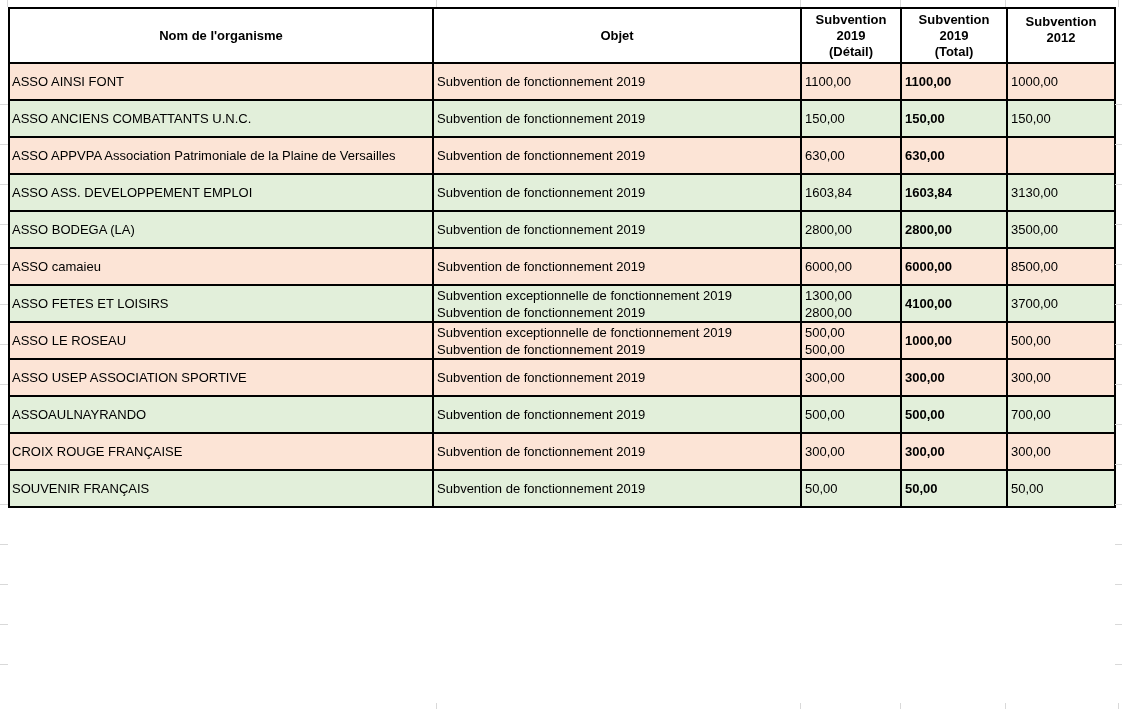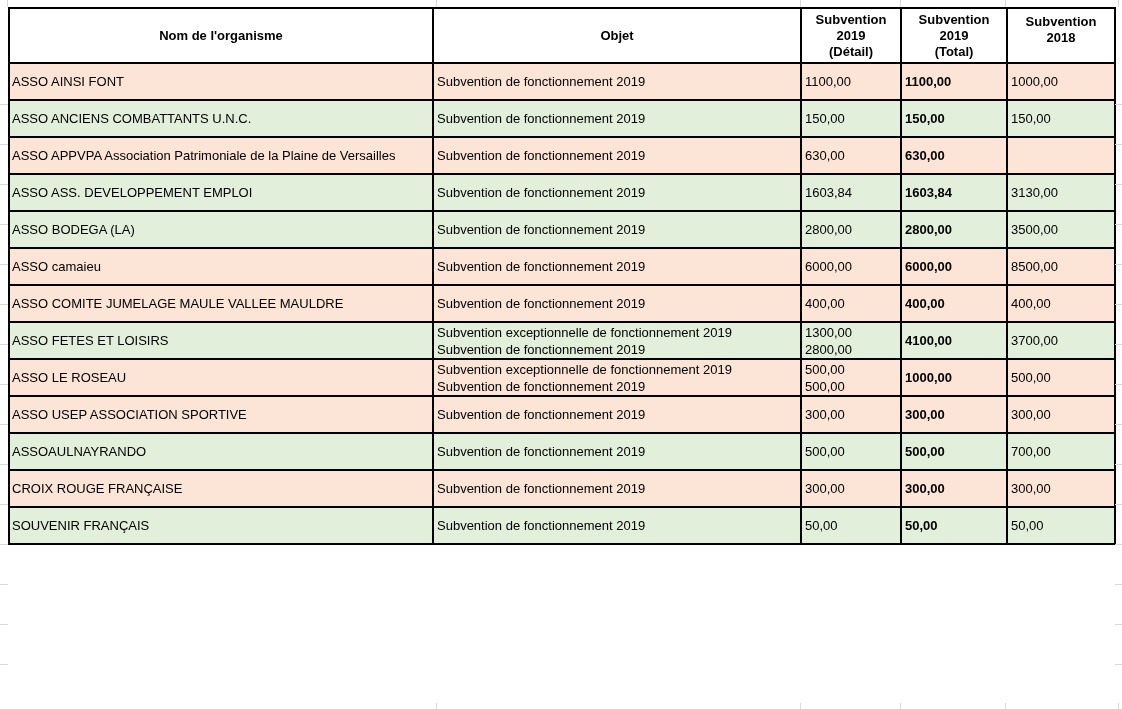--- a/index.html
+++ b/index.html
@@ -54,21 +54,21 @@
           <div>2019</div>
           <div>(Détail)</div>
         </th>
         <th>
           <div>Subvention</div>
           <div>2019</div>
           <div>(Total)</div>
         </th>
         <th class="top-aligned">
           <div>Subvention</div>
-          <div>2018</div>
+          <div>2012</div>
         </th>
       </tr>
     </thead>
     <tbody>
         <tr class="data-row peach">
       <td class="name-cell">ASSO AINSI FONT</td>
       <td class="objet-cell">
             <div class="cell-line">Subvention de fonctionnement 2019</div>
           </td>
       <td class="num-cell detail-cell">
@@ -124,31 +124,20 @@
         <tr class="data-row peach">
       <td class="name-cell">ASSO camaieu</td>
       <td class="objet-cell">
             <div class="cell-line">Subvention de fonctionnement 2019</div>
           </td>
       <td class="num-cell detail-cell">
             <div class="cell-line">6000,00</div>
           </td>
       <td class="num-cell total-cell">6000,00</td>
       <td class="num-cell prev-cell">8500,00</td>
-    </tr>
-        <tr class="data-row peach">
-      <td class="name-cell">ASSO COMITE JUMELAGE MAULE VALLEE MAULDRE</td>
-      <td class="objet-cell">
-            <div class="cell-line">Subvention de fonctionnement 2019</div>
-          </td>
-      <td class="num-cell detail-cell">
-            <div class="cell-line">400,00</div>
-          </td>
-      <td class="num-cell total-cell">400,00</td>
-      <td class="num-cell prev-cell">400,00</td>
     </tr>
         <tr class="data-row green">
       <td class="name-cell">ASSO FETES ET LOISIRS</td>
       <td class="objet-cell">
             <div class="cell-line">Subvention exceptionnelle de fonctionnement 2019</div>
             <div class="cell-line">Subvention de fonctionnement 2019</div>
           </td>
       <td class="num-cell detail-cell">
             <div class="cell-line">1300,00</div>
             <div class="cell-line">2800,00</div>

